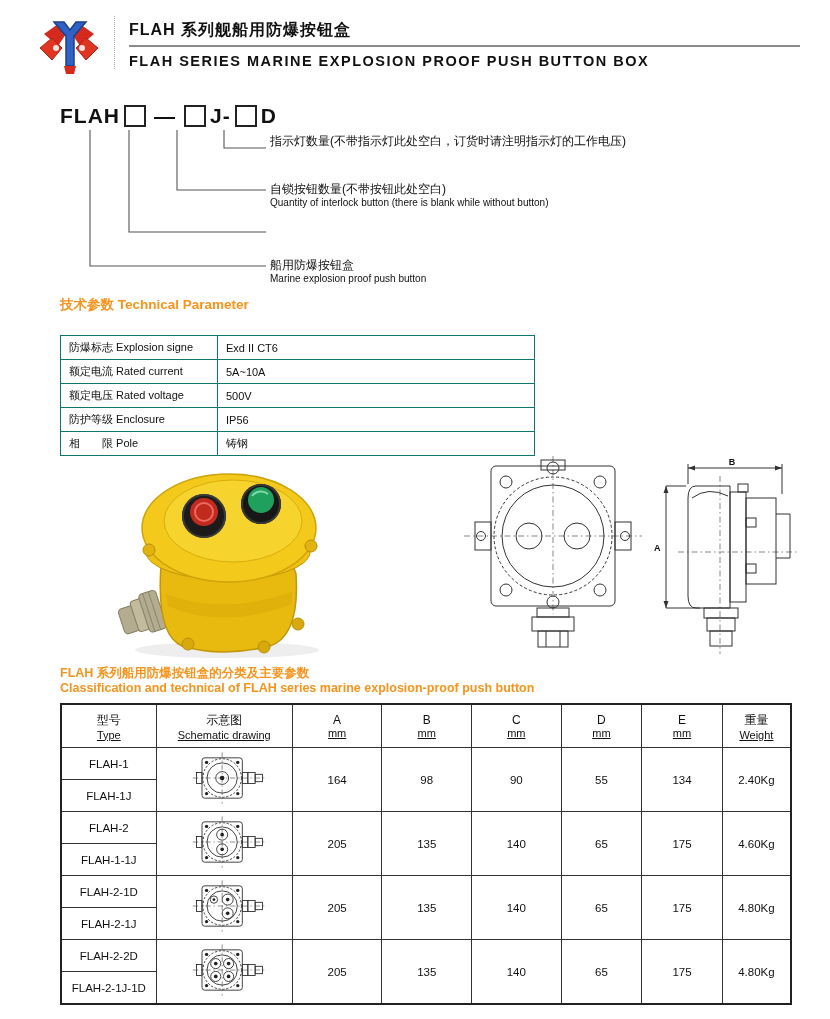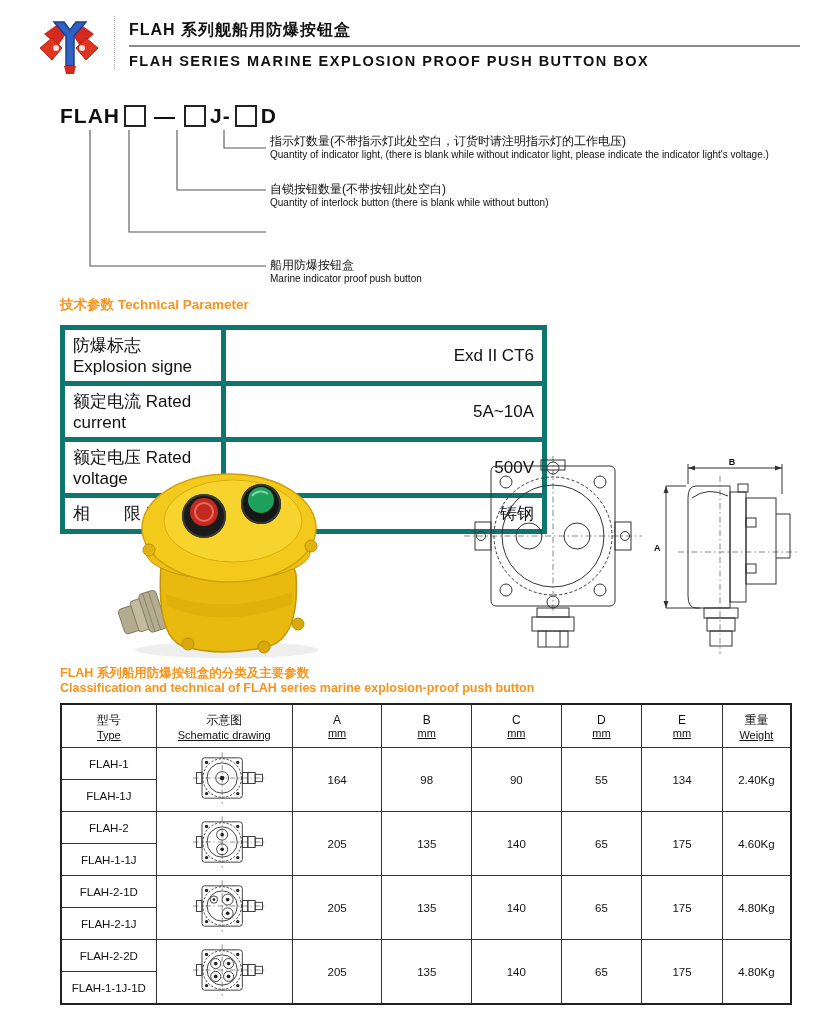--- a/index.html
+++ b/index.html
@@ -24,25 +24,25 @@
   .desc{position:absolute;left:270px;width:552px;line-height:1.25;}
   .desc .zh{font-size:12px;}
   .desc .en{font-size:10px;}
   .d1{top:34px}.d2{top:82px}.d3{top:124px}.d4{top:158px}
 
   
   .sec-title{color:#f7941d;font-weight:bold;font-size:13.5px;line-height:1.2;}
 
   
   .tech{position:absolute;top:297px;left:60px;}
-  .tech .sec-title{margin-bottom:12px;}
+  .tech .sec-title{margin-bottom:22px;}
   table{border-collapse:collapse;}
-  .tech-table td{border:5px solid #0f766e;font-size:17px;padding:4px 8px;height:15px;}
+  .tech-table td{border:1px solid #0f766e;font-size:11px;padding:4px 8px;height:15px;}
   .tech-table .lbl{width:140px;}
-  .tech-table .val{width:300px;text-align:right;}
+  .tech-table .val{width:300px;text-align:left;}
 
   
   .figures{position:absolute;top:452px;left:0;width:830px;height:212px;}
   .photo{position:absolute;left:92px;top:2px;}
   .front-view{position:absolute;left:462px;top:4px;}
   .side-view{position:absolute;left:648px;top:4px;}
   .draw{stroke:#333;fill:none;stroke-width:1;}
   .dash{stroke-dasharray:6 3 1.5 3;stroke-width:.7;stroke:#555;}
 
   
@@ -94,49 +94,52 @@
       <span>FLAH</span>
       <span class="code-box"></span>
       <span class="code-sep">—</span>
       <span class="code-box"></span>
       <span>J-</span>
       <span class="code-box"></span>
       <span>D</span>
     </div>
     <div class="desc d1">
       <div class="zh">指示灯数量(不带指示灯此处空白，订货时请注明指示灯的工作电压)</div>
-      <div class="en">Quantity of indicator light, (there is blank while without indicator light, please indicate the indicator light's voltage.)</div>
     </div>
     <div class="desc d2">
       <div class="zh">自锁按钮数量(不带按钮此处空白)</div>
       <div class="en">Quantity of interlock button (there is blank while without button)</div>
     </div>
     <div class="desc d3">
     </div>
     <div class="desc d4">
       <div class="zh">船用防爆按钮盒</div>
-      <div class="en">Marine indicator proof push button</div>
+      <div class="en">Marine explosion proof push button</div>
     </div>
   </div>
 
   <div class="tech">
     <div class="sec-title">技术参数 Technical Parameter</div>
     <table class="tech-table">
       <tbody>
         <tr>
           <td class="lbl">防爆标志 Explosion signe</td>
           <td class="val">Exd II CT6</td>
         </tr>
         <tr>
           <td class="lbl">额定电流 Rated current</td>
           <td class="val">5A~10A</td>
         </tr>
         <tr>
           <td class="lbl">额定电压 Rated voltage</td>
           <td class="val">500V</td>
+        </tr>
+        <tr>
+          <td class="lbl">防护等级 Enclosure</td>
+          <td class="val">IP56</td>
         </tr>
         <tr>
           <td class="lbl">相　　限 Pole</td>
           <td class="val">铸钢</td>
         </tr>
       </tbody>
     </table>
   </div>
 
   <div class="figures">
@@ -402,19 +405,19 @@
             </svg>
           </td>
           <td class="dim-cell" rowspan="2">205</td>
           <td class="dim-cell" rowspan="2">135</td>
           <td class="dim-cell" rowspan="2">140</td>
           <td class="dim-cell" rowspan="2">65</td>
           <td class="dim-cell" rowspan="2">175</td>
           <td class="dim-cell" rowspan="2">4.80Kg</td>
         </tr>
         <tr>
-          <td class="model-cell">FLAH-1-1J-1D</td>
+          <td class="model-cell">FLAH-2-1J-1D</td>
         </tr>
       </tbody>
     </table>
   </div>
 
 </div>
 
 </body></html>

